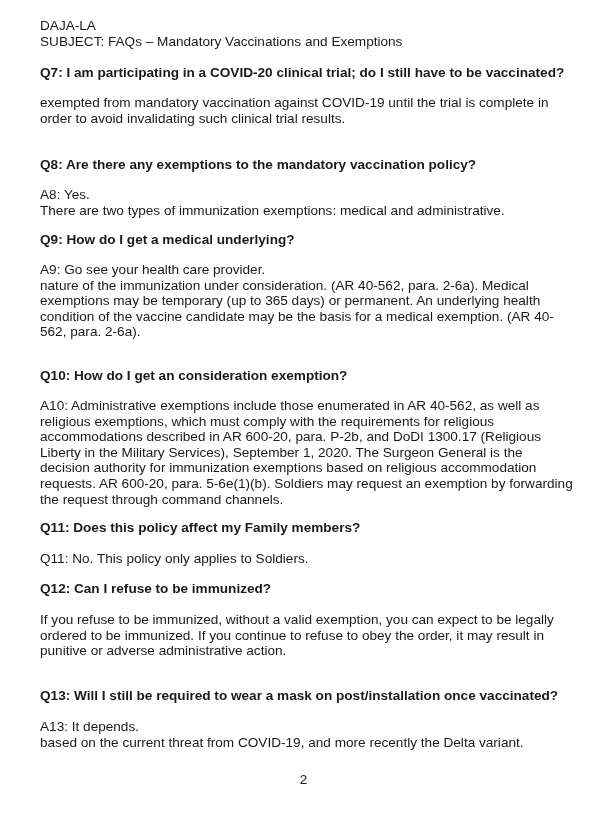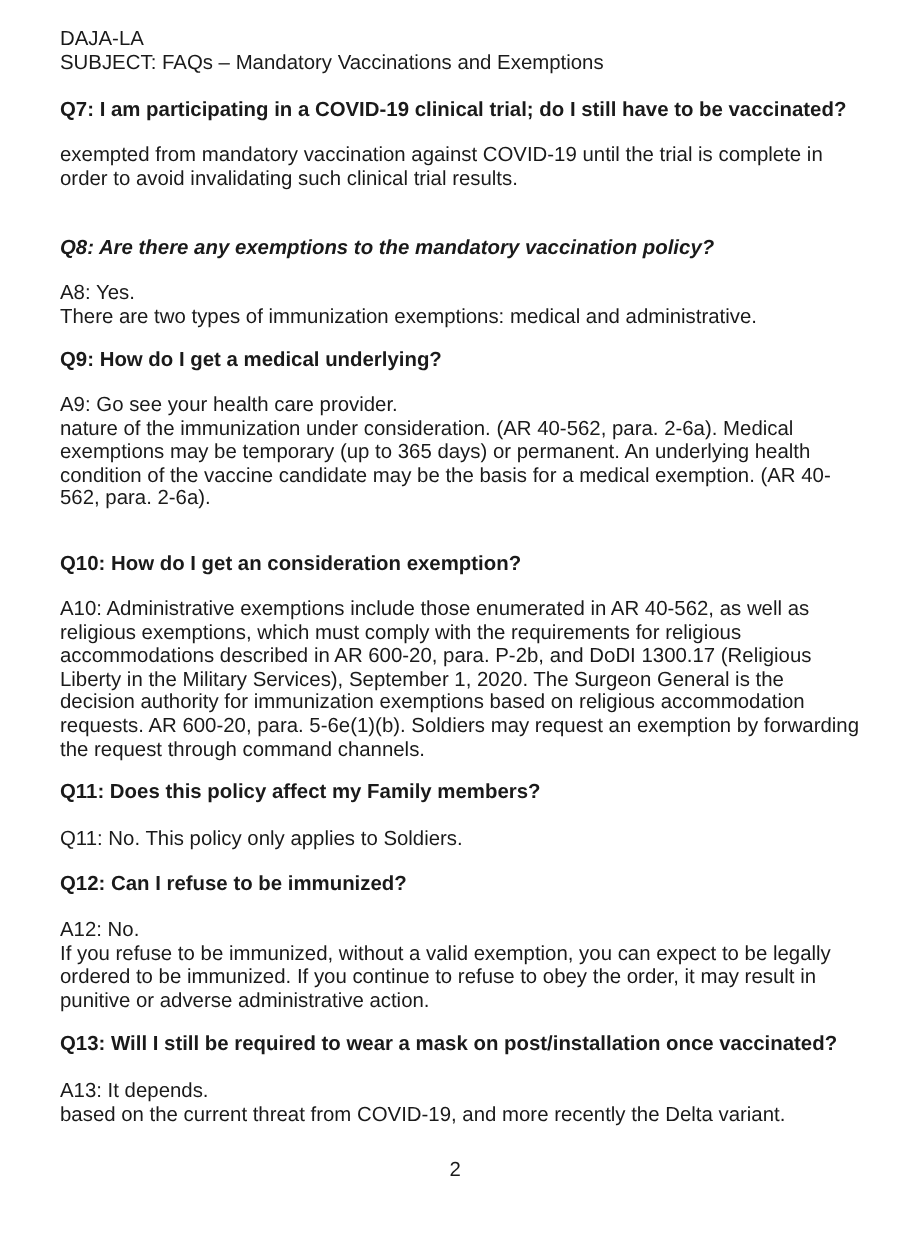--- a/index.html
+++ b/index.html
@@ -17,28 +17,28 @@
   </style>
 </head>
 <body>
 
 <div class="block" style="top:18px;">
   <span class="line">DAJA-LA</span>
   <span class="line">SUBJECT: FAQs – Mandatory Vaccinations and Exemptions</span>
 </div>
 
 <div class="block" style="top:65px;">
-  <span class="q">Q7: I am participating in a COVID-19 clinical trial; do I still have to be vaccinated?</span>
+  <span class="q">Q7: I am participating in a COVID-20 clinical trial; do I still have to be vaccinated?</span>
 </div>
 <div class="block" style="top:95px;">
   <span class="line">exempted from mandatory vaccination against COVID-19 until the trial is complete in</span>
   <span class="line">order to avoid invalidating such clinical trial results.</span>
 </div>
 
-<div class="block" style="top:157px;font-style:italic;">
+<div class="block" style="top:157px;">
   <span class="q">Q8: Are there any exemptions to the mandatory vaccination policy?</span>
 </div>
 <div class="block" style="top:187px;">
   <span class="line">A8: Yes.</span>
   <span class="line">There are two types of immunization exemptions: medical and administrative.</span>
 </div>
 
 <div class="block" style="top:232px;">
   <span class="q">Q9: How do I get a medical underlying?</span>
 </div>
@@ -67,21 +67,20 @@
   <span class="q">Q11: Does this policy affect my Family members?</span>
 </div>
 <div class="block" style="top:551px;">
   <span class="line">Q11:  No. This policy only applies to Soldiers.</span>
 </div>
 
 <div class="block" style="top:581px;">
   <span class="q">Q12: Can I refuse to be immunized?</span>
 </div>
 <div class="block" style="top:612px;">
-  <span class="line">A12: No.</span>
   <span class="line">If you refuse to be immunized, without a valid exemption, you can expect to be legally</span>
   <span class="line">ordered to be immunized. If you continue to refuse to obey the order, it may result in</span>
   <span class="line">punitive or adverse administrative action.</span>
 </div>
 
 <div class="block" style="top:688px;">
   <span class="q">Q13: Will I still be required to wear a mask on post/installation once vaccinated?</span>
 </div>
 <div class="block" style="top:719px;">
   <span class="line">A13: It depends.</span>

